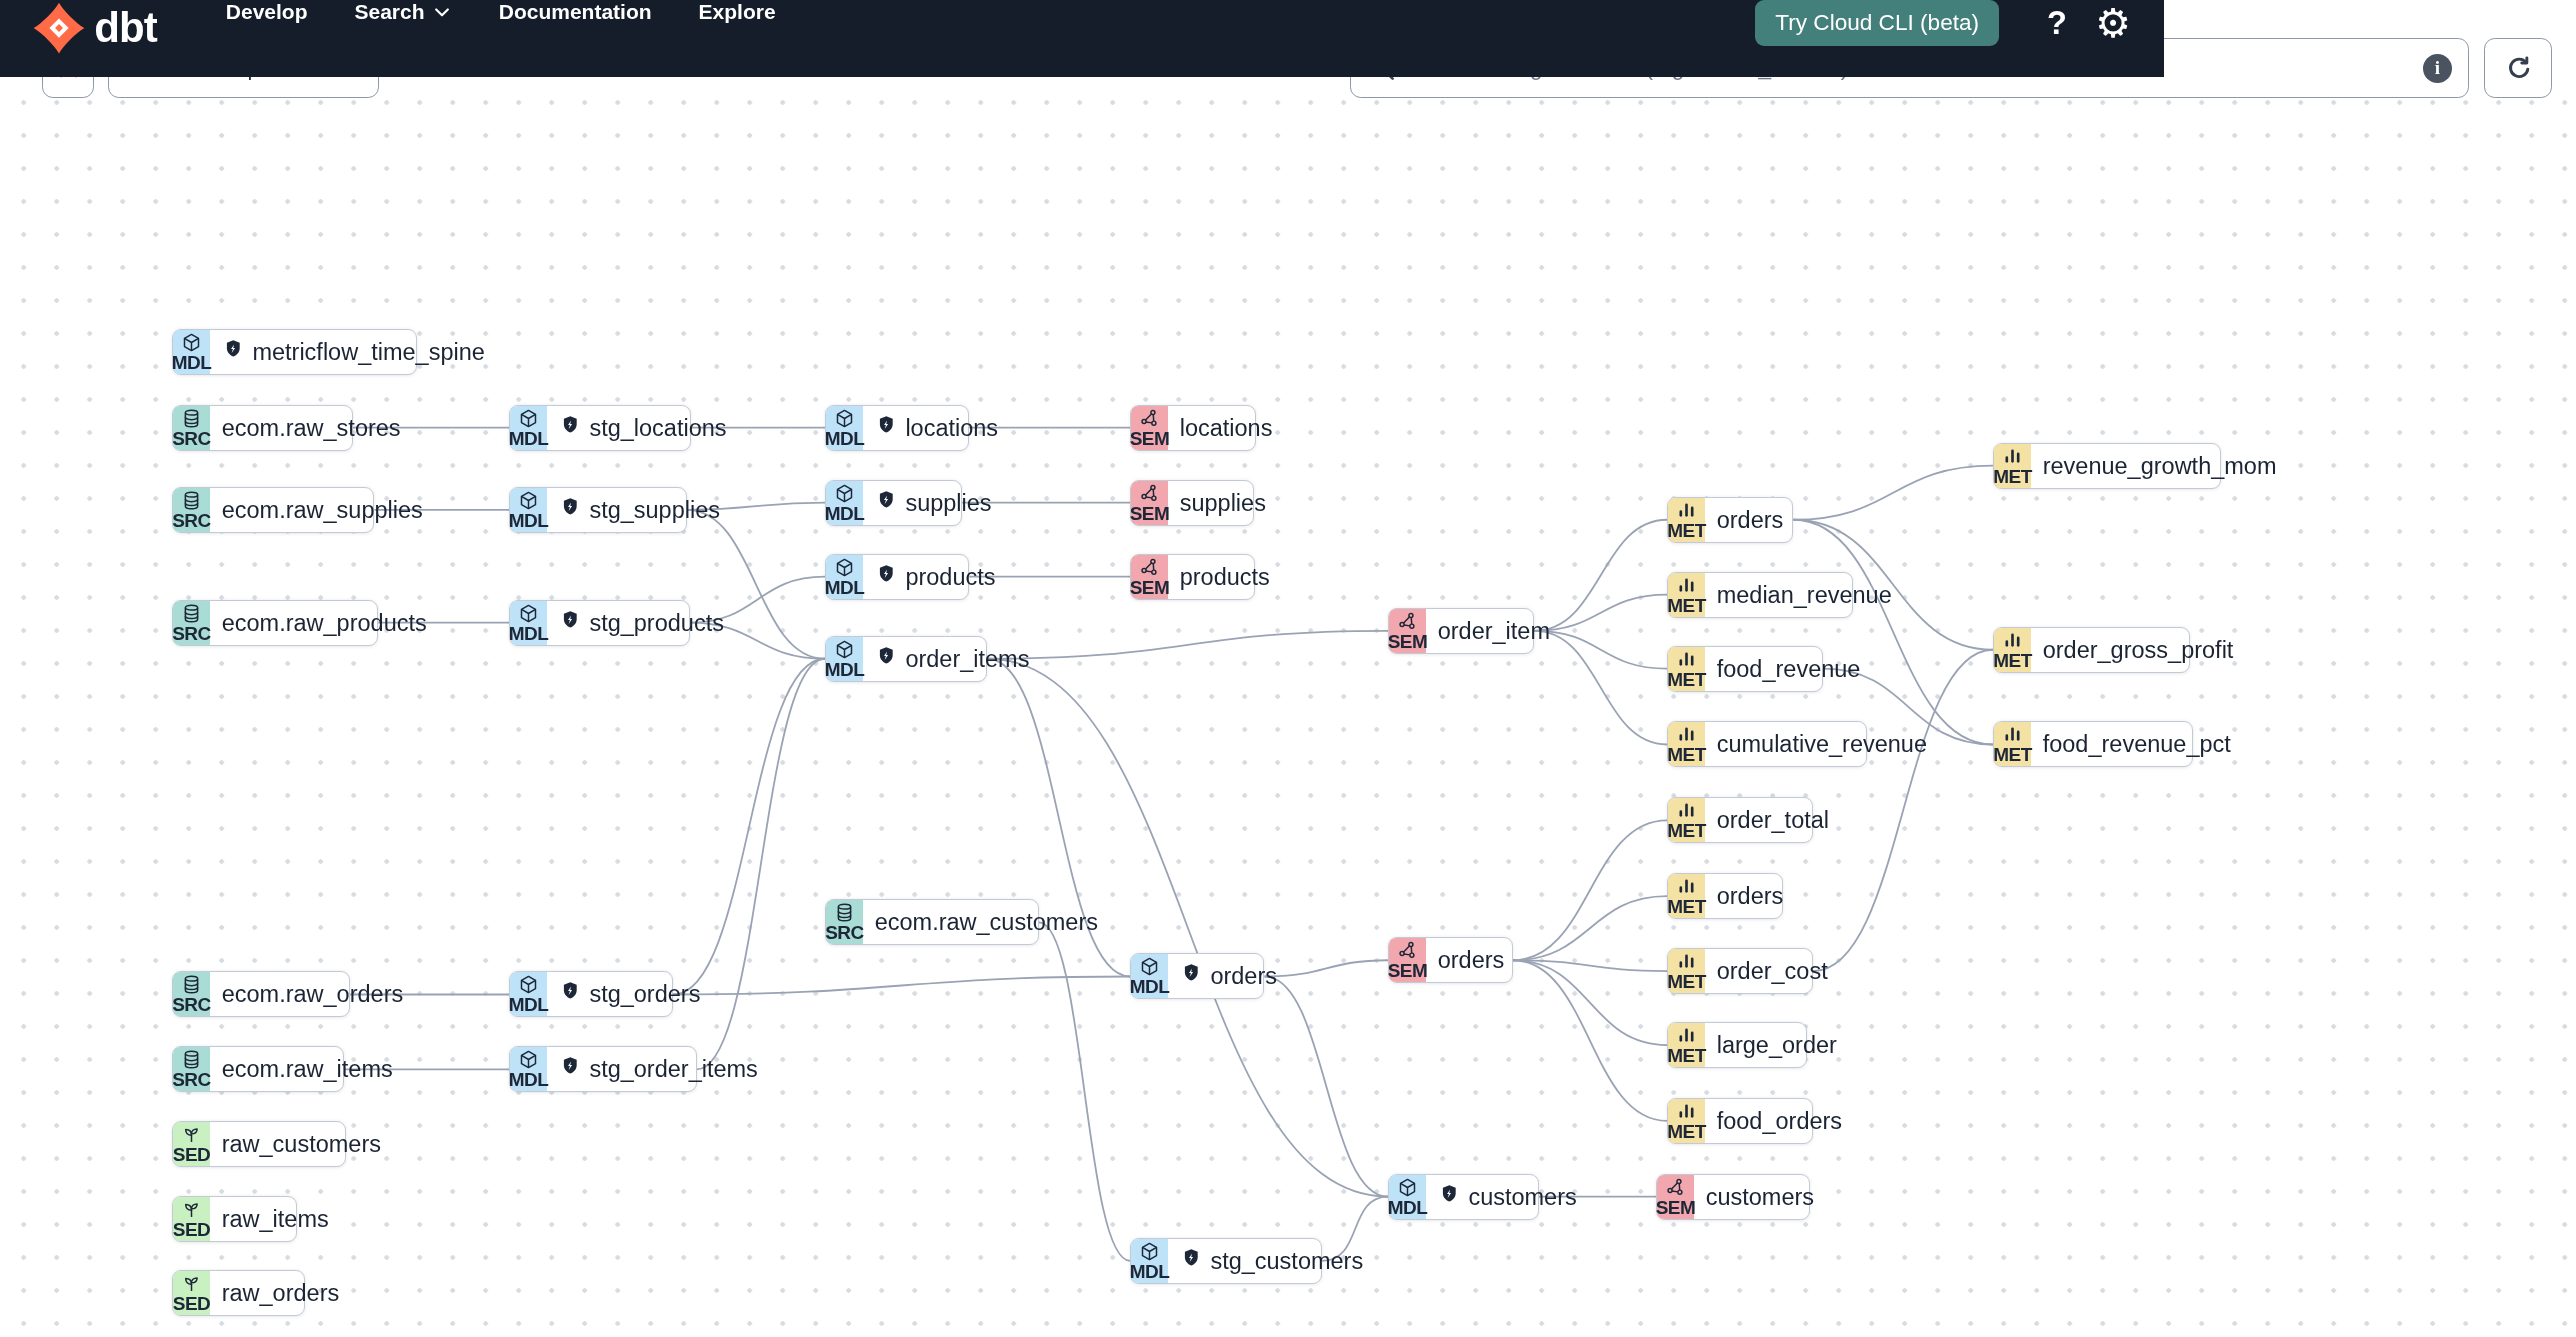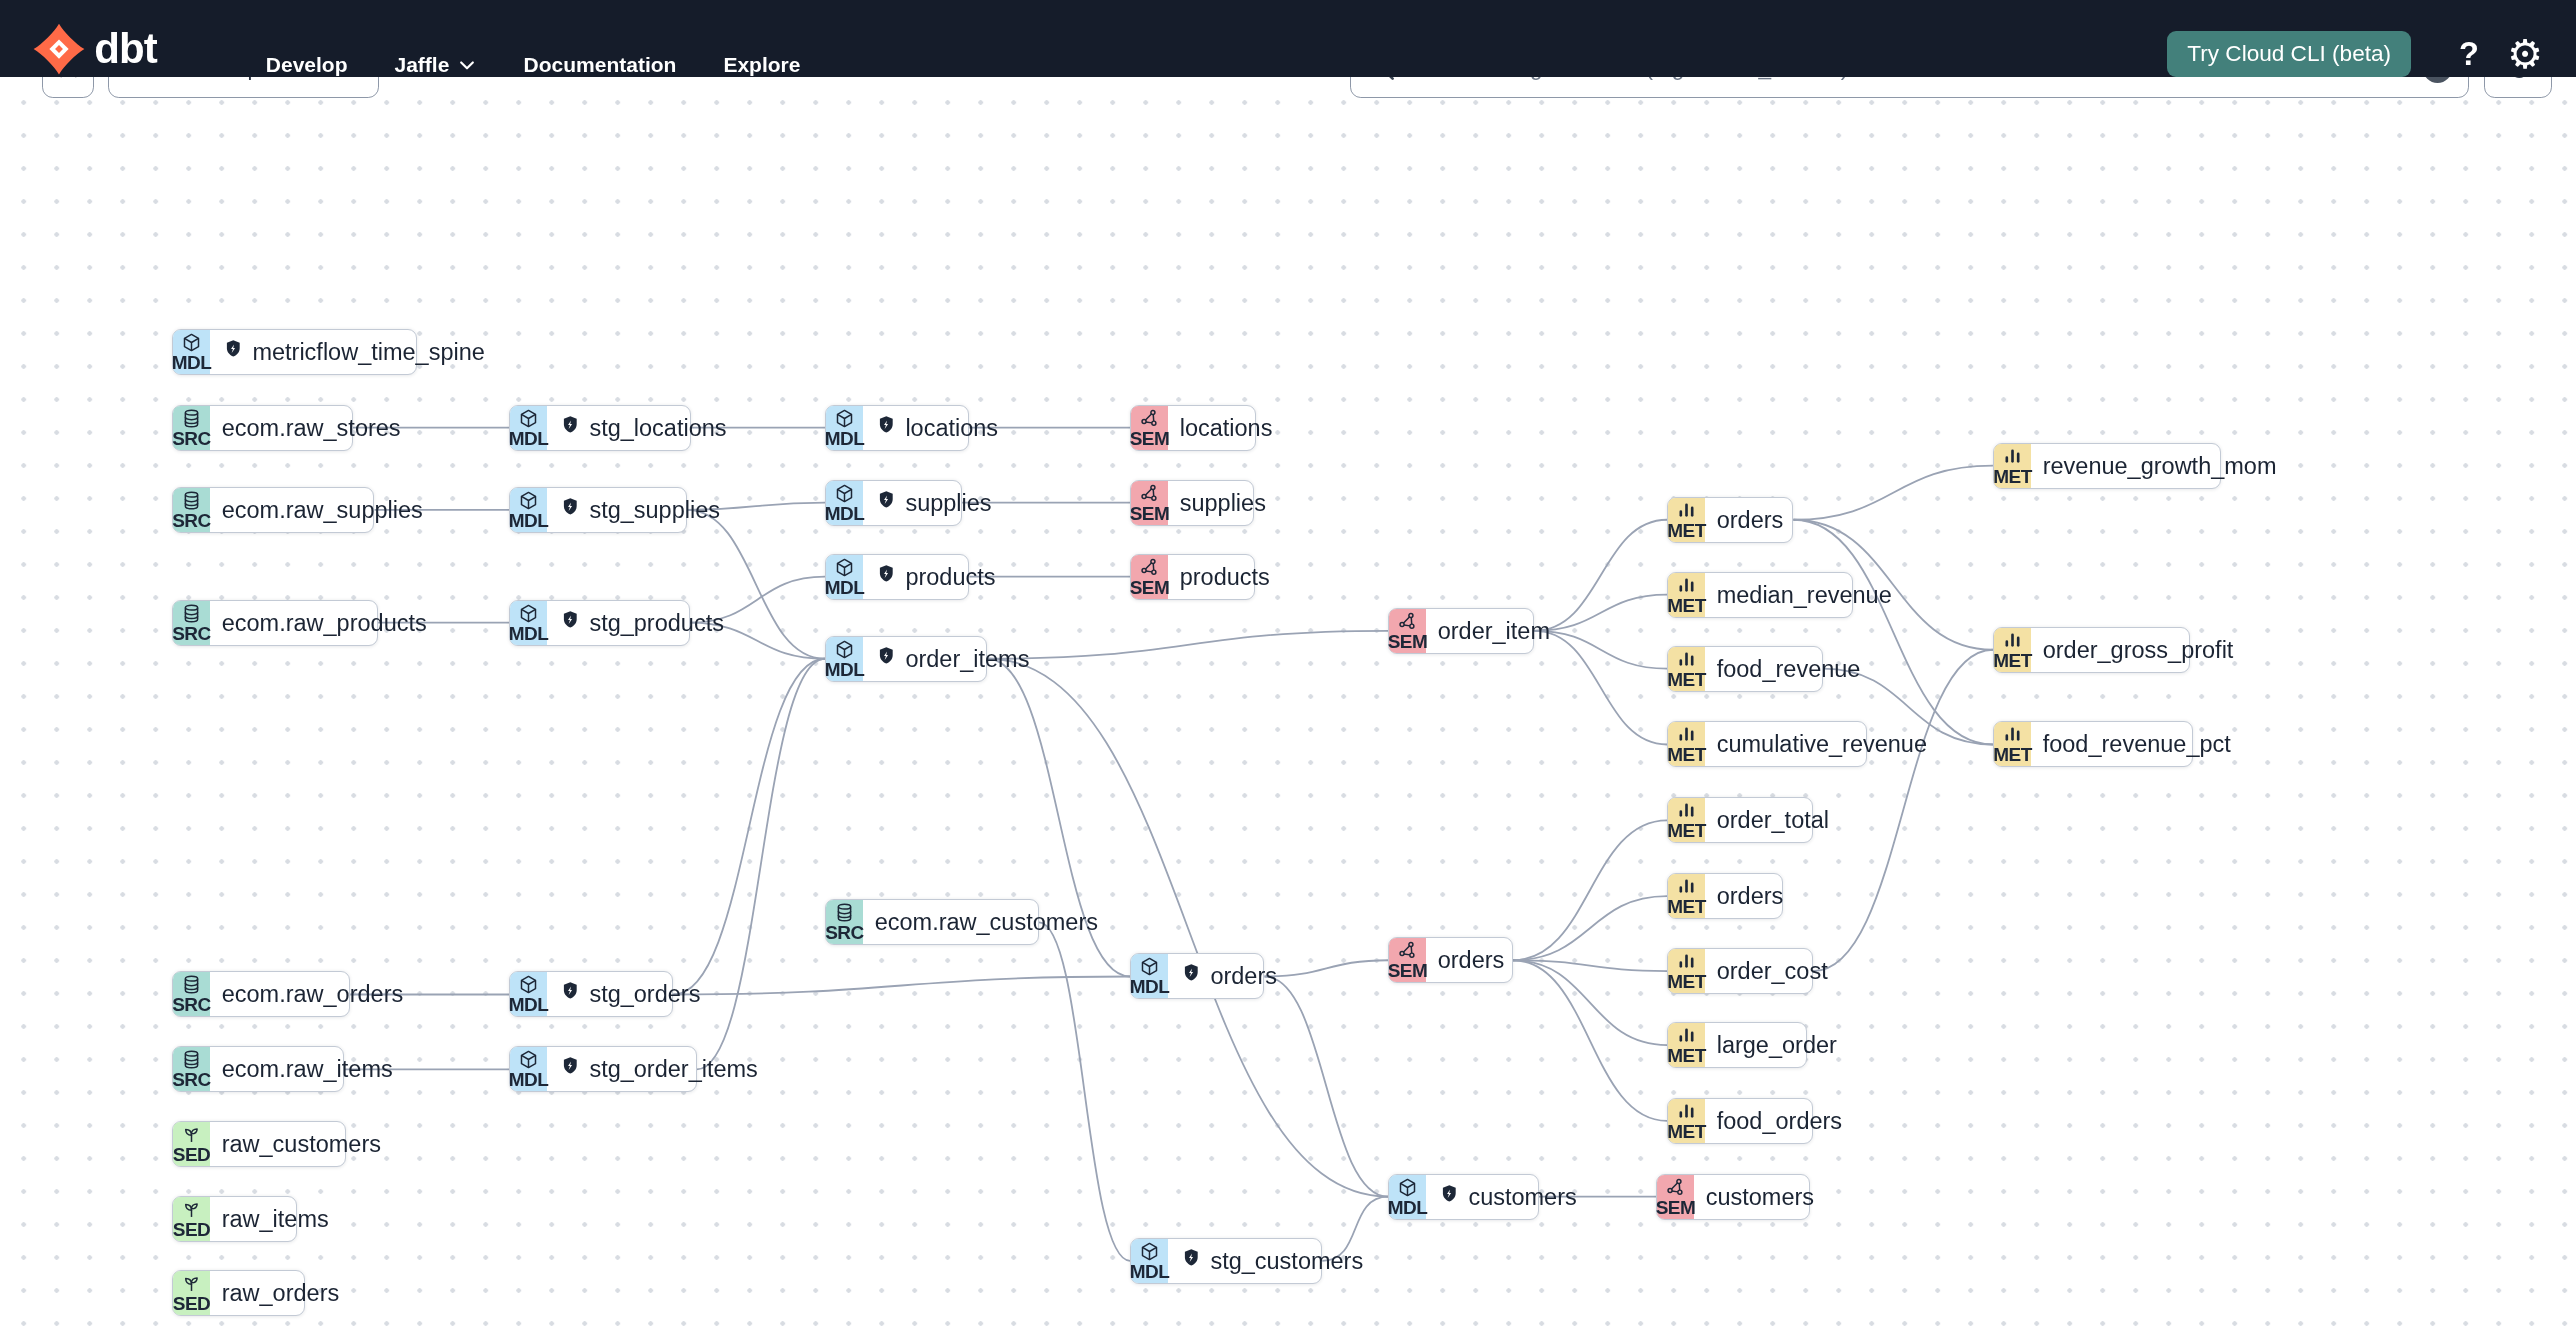--- a/index.html
+++ b/index.html
@@ -2,22 +2,22 @@
 <html style="font-size:14.4px"><head>
 <meta charset="utf-8">
 <style>
   html,body{margin:0;padding:0;}
   body{
     width:2576px;height:1338px;position:relative;overflow:hidden;
     font-family:"Liberation Sans",sans-serif;background:#fff;
   }
   
   .navbar{
-    position:absolute;top:0;left:0;width:2576px;height:77px;
-    background:#151c2a;display:flex;align-items:flex-end;z-index:50;gap:40px;
+    position:absolute;top:0;left:0;width:2164px;height:77px;
+    background:#151c2a;display:flex;align-items:flex-start;z-index:50;
   }
   .logo-wrap{display:flex;align-items:center;margin-left:31px;}
   .logo-mark{width:56px;height:56px;}
   .logo-text{color:#fff;font-size:42px;font-weight:bold;margin-left:7.2px;letter-spacing:-0.9px;}
   .nav-links{display:flex;align-items:center;margin-left:69px;gap:47px;}
   .nav-link{color:#fff;font-size:21px;font-weight:bold;cursor:pointer;display:flex;align-items:center;gap:7.2px;}
   .nav-right{margin-left:auto;display:flex;align-items:center;margin-right:27px;padding-left:48px;}
   .cta-btn{
     background:#43807b;color:#fff;font-size:22.6px;border:none;border-radius:9px;
     padding:10px 20px;cursor:pointer;font-family:"Liberation Sans",sans-serif;
@@ -81,21 +81,21 @@
     <svg class="logo-mark" viewBox="0 0 64 64">
       <path d="M32 3 C38 13 51 26 61 32 C51 38 38 51 32 61 C26 51 13 38 3 32 C13 26 26 13 32 3 Z" fill="#ff6a47"></path>
       <path d="M32 21 L43 32 L32 43 L21 32 Z" fill="#fff"></path>
       <path d="M32 27.5 L36.5 32 L32 36.5 L27.5 32 Z" fill="#ff6a47"></path>
     </svg>
     <span class="logo-text">dbt</span>
   </div>
   <div class="nav-links">
     <span class="nav-link">Develop</span>
     <span class="nav-link">
-      <span>Jaffle</span>
+      <span>Search</span>
       <svg width="20" height="20" viewBox="0 0 24 24" fill="none" stroke="#fff" stroke-width="2.6" stroke-linecap="round" stroke-linejoin="round">
           <path d="M5 9l7 7 7-7"></path>
         </svg>
     </span>
     <span class="nav-link">Documentation</span>
     <span class="nav-link">Explore</span>
   </div>
   <div class="nav-right">
     <button class="cta-btn">Try Cloud CLI (beta)</button>
     <button class="icon-btn help-btn">?</button>

